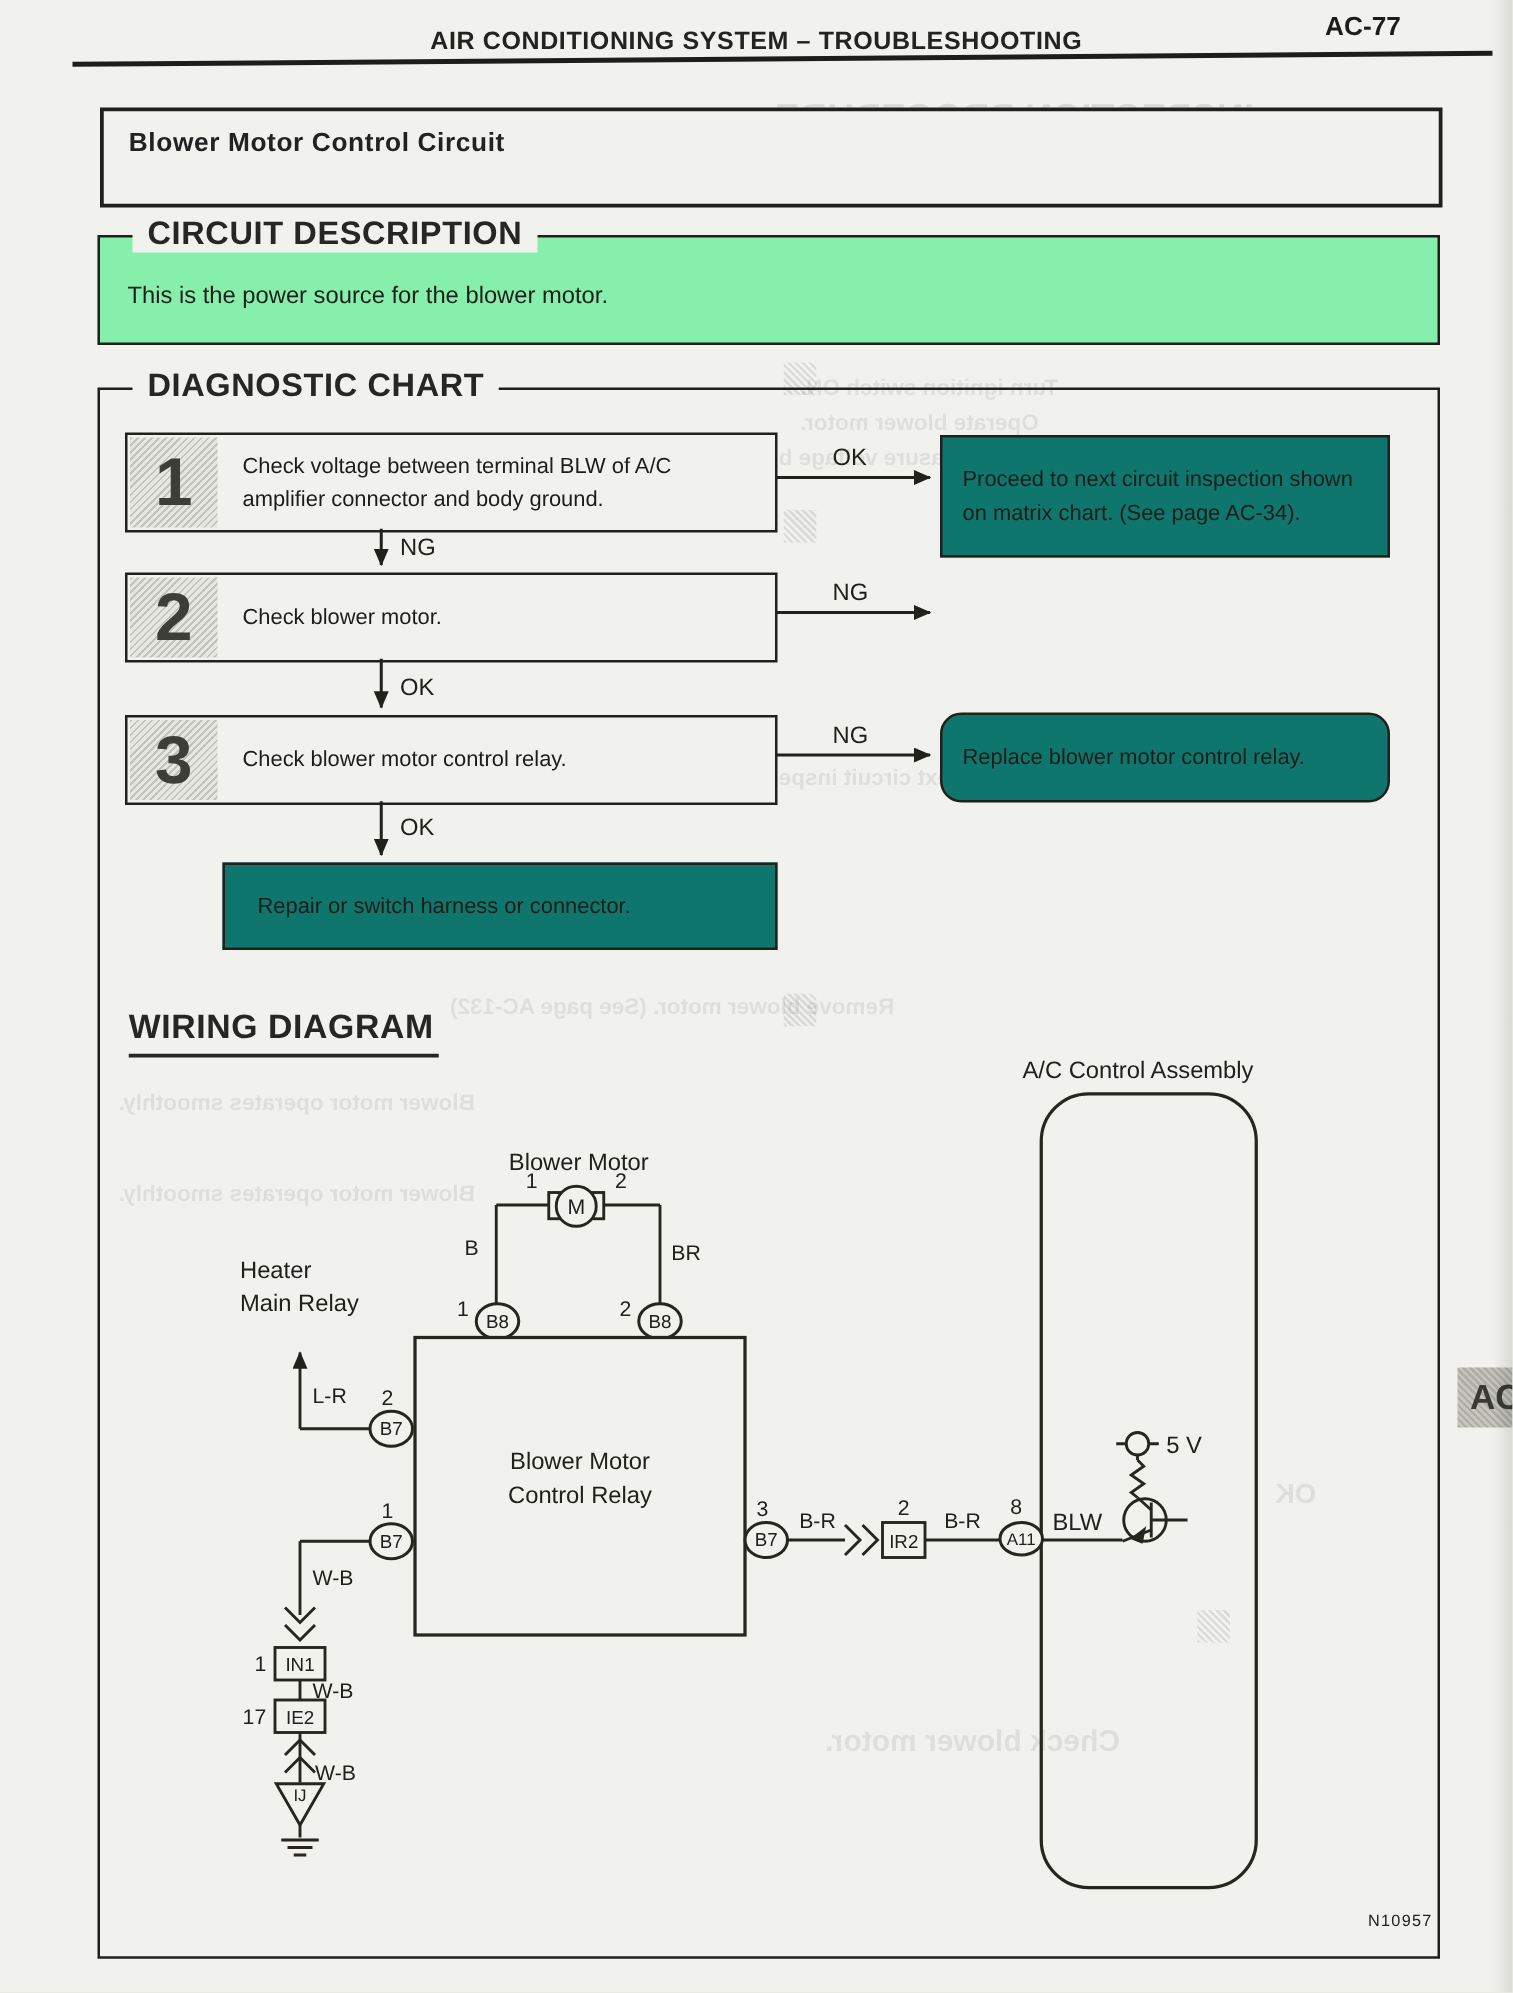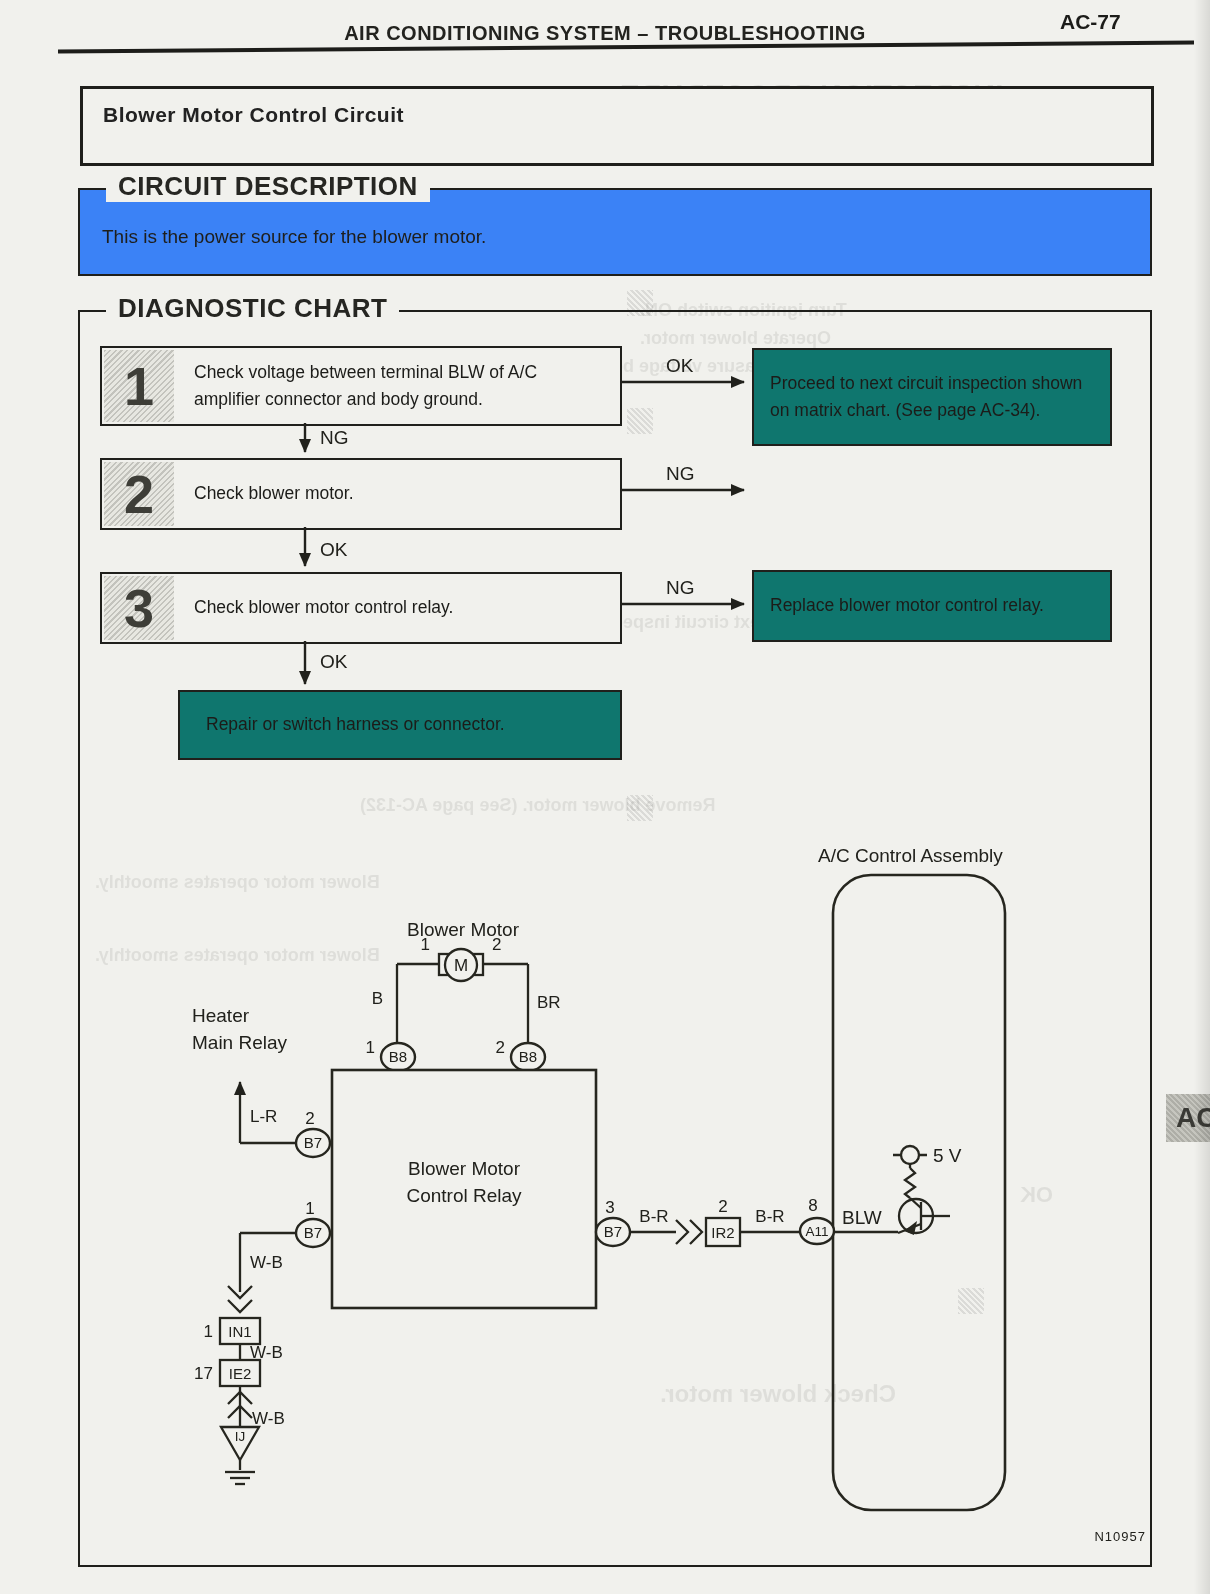--- a/index.html
+++ b/index.html
@@ -19,42 +19,42 @@
   .hdr-title{position:absolute;left:180px;top:22px;width:850px;text-align:center;
     font-size:20px;font-weight:bold;letter-spacing:.5px;color:#23231f;}
   .hdr-page{position:absolute;left:1060px;top:10px;font-size:21px;font-weight:bold;}
   .hdr-rule{position:absolute;left:58px;top:45px;width:1136px;height:4px;
     background:#1d1d1a;transform:rotate(-0.45deg);}
   
   .titlebox{position:absolute;left:80px;top:86px;width:1068px;height:74px;
     border:3px solid #1f1f1b;background:#f1f1ed;}
   .titlebox h1{margin:14px 0 0 20px;font-size:21px;letter-spacing:.5px;color:#222;}
   .fset{position:absolute;border:2.5px solid #1f1f1b;background:transparent;}
-  .fset-cd{left:78px;top:188px;width:1070px;height:84px;background:#3b82f6;}
+  .fset-cd{left:78px;top:188px;width:1070px;height:84px;background:#86efac;}
   .fset-dc{left:78px;top:310px;width:1070px;height:1253px;}
   .legend{position:absolute;top:-19px;left:26px;background:#f1f1ed;padding:0 12px;
     font-size:26px;font-weight:bold;letter-spacing:.5px;color:#262622;}
   .cd-body{position:absolute;left:22px;top:36px;font-size:19px;color:#1e1e1b;}
   
   .stepbox{position:absolute;border:2.5px solid #20201c;background:#f1f1ed;
     display:flex;align-items:center;}
   .numtile{position:absolute;left:2px;top:2px;bottom:2px;width:70px;
     background:repeating-linear-gradient(135deg,#c3c3bd 0 1.5px,#e7e7e1 1.5px 4px);
     display:flex;align-items:center;justify-content:center;
     font-size:54px;font-weight:bold;color:#3e3e38;}
   .steptext{margin-left:92px;margin-right:12px;font-size:17.5px;line-height:1.55;}
   .resbox{position:absolute;border:2.5px solid #20201c;background:#0f766e;
     display:flex;align-items:center;}
   .restext{margin:10px 16px;font-size:17.5px;line-height:1.55;}
   #step1{left:100px;top:346px;width:518px;height:76px;}
   #res1 {left:752px;top:348px;width:356px;height:94px;}
   #step2{left:100px;top:458px;width:518px;height:68px;}
   #res2 {left:752px;top:456px;width:356px;height:66px;}
   #step3{left:100px;top:572px;width:518px;height:68px;}
-  #res3 {left:752px;top:570px;width:356px;height:68px;}
+  #res3 {left:752px;top:570px;width:356px;height:68px;border-radius:17px;}
   #final{left:178px;top:690px;width:440px;height:66px;}
   #final .restext{margin-left:26px;}
   
   .wd-heading{position:absolute;left:103px;top:806px;font-size:27px;font-weight:bold;
     letter-spacing:.5px;color:#262622;border-bottom:3px solid #262622;padding:0 4px 6px 0;}
   .overlay{position:absolute;left:0;top:0;pointer-events:none;}
   .overlay text{fill:#21211c;}
   .lbl17{font-size:17px;}
   .lbl19{font-size:19px;}
   .pinlbl{font-size:17px;}
@@ -121,20 +121,21 @@
     <div class="numtile">3</div>
     <div class="steptext">Check blower motor control relay.</div>
   </div>
   <div class="resbox" id="res3">
     <div class="restext">Replace blower motor control relay.</div>
   </div>
   <div class="resbox" id="final">
     <div class="restext">Repair or switch harness or connector.</div>
   </div>
 
+  <div class="wd-heading">WIRING DIAGRAM</div>
 
   <svg class="overlay" width="1210" height="1594" viewBox="0 0 1210 1594" font-family="Liberation Sans, sans-serif">
     <defs>
       <marker id="ah" markerUnits="userSpaceOnUse" markerWidth="16" markerHeight="14" refX="13" refY="6" orient="auto">
         <path d="M0,0 L14,6 L0,12 Z" fill="#21211c"></path>
       </marker>
     </defs>
 
     <g stroke="#21211c" stroke-width="2.4" fill="none">
       <line x1="620" y1="382" x2="744" y2="382" marker-end="url(#ah)"></line>

